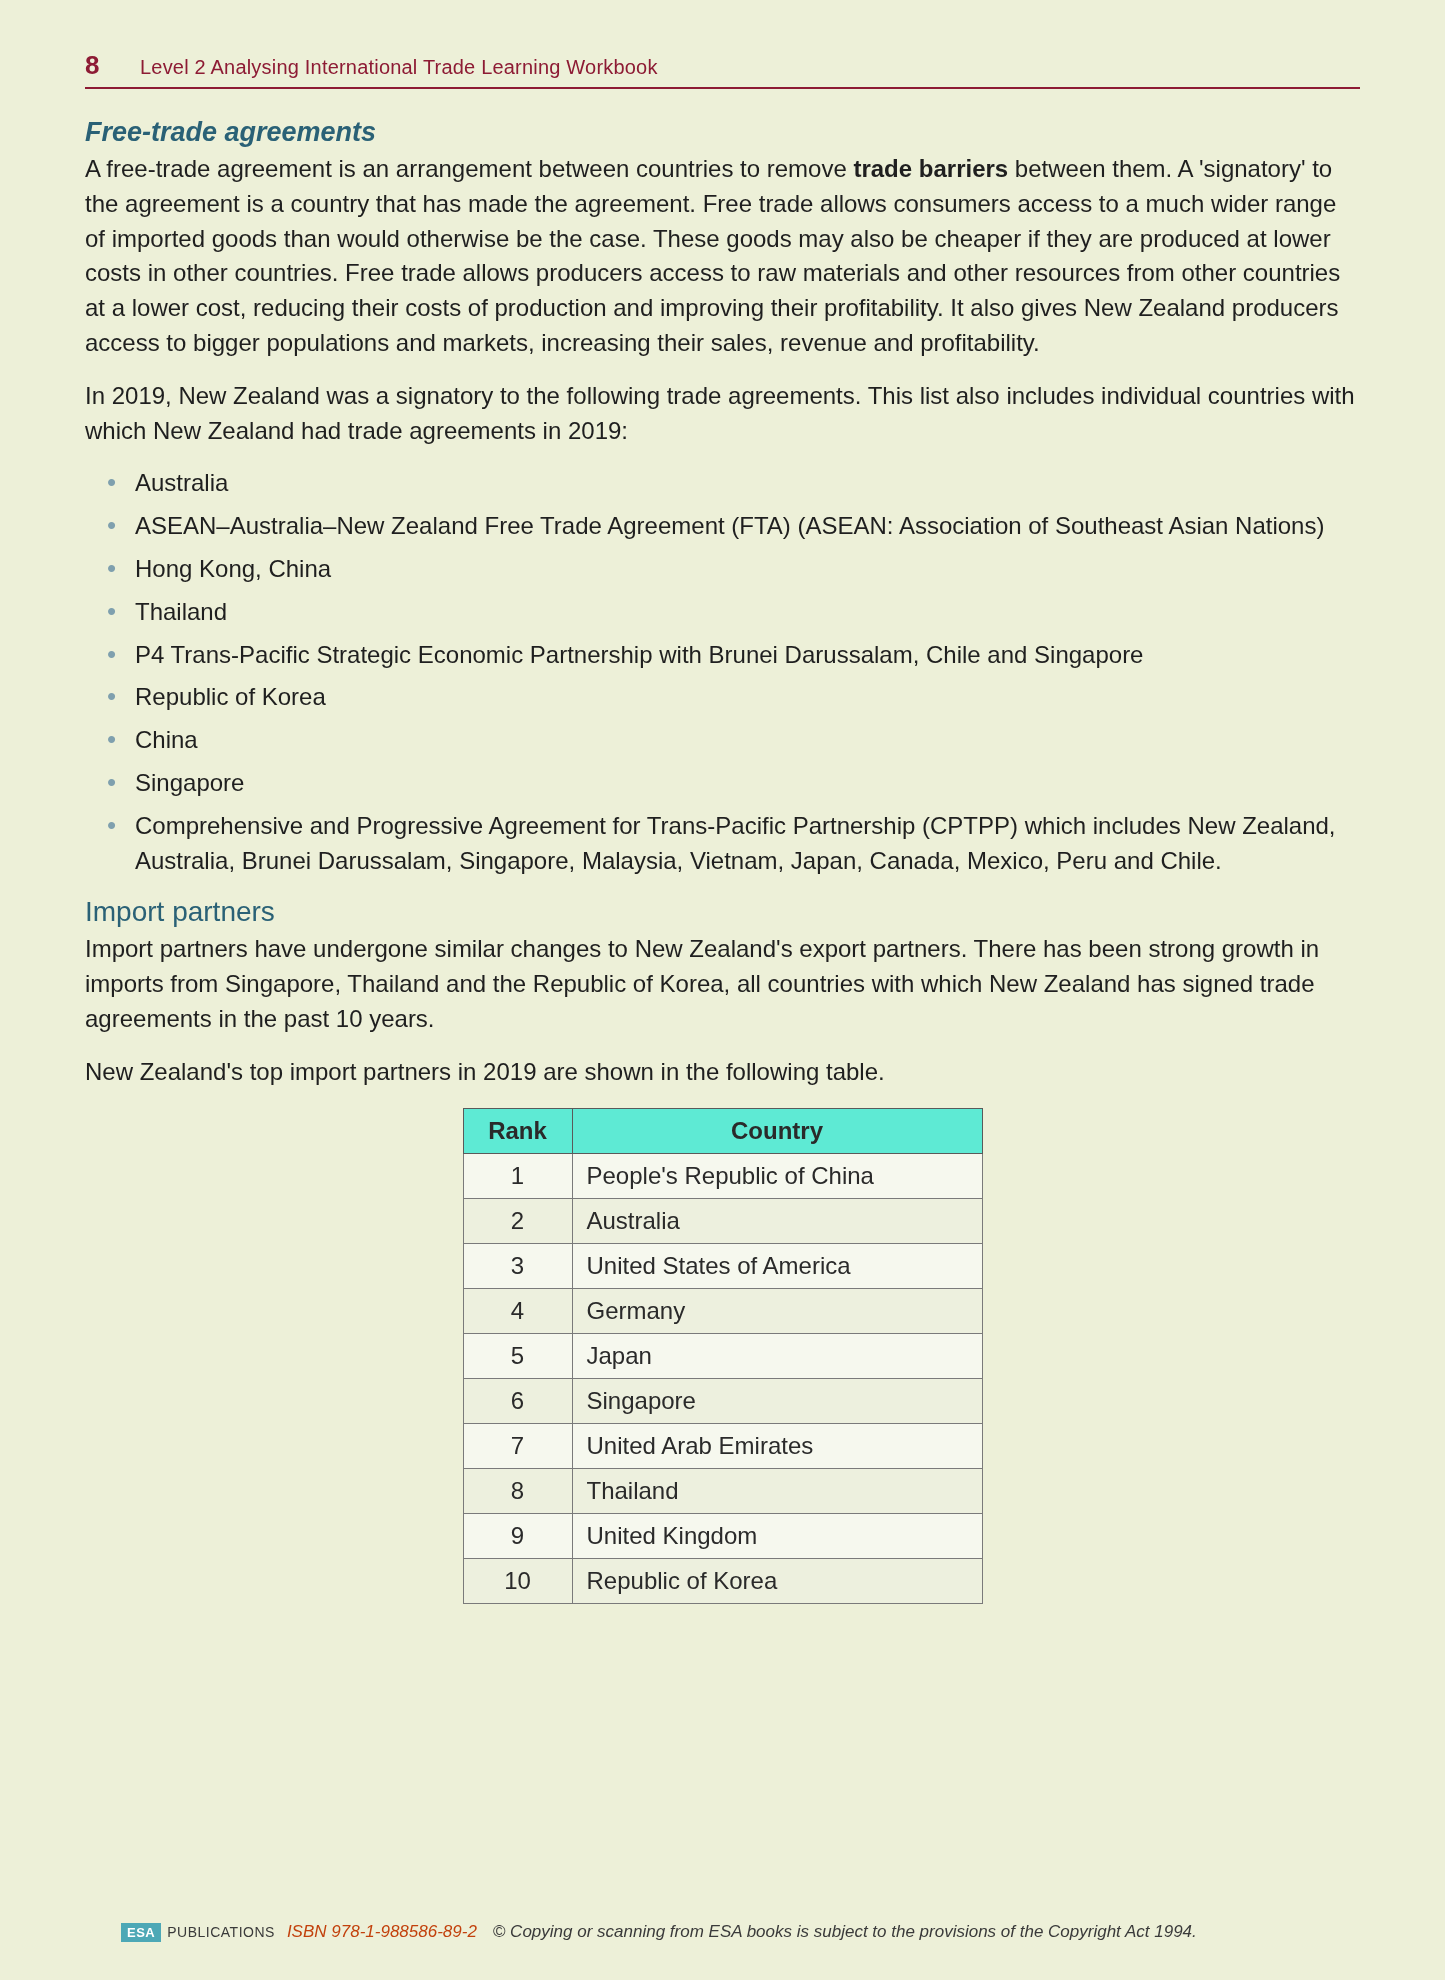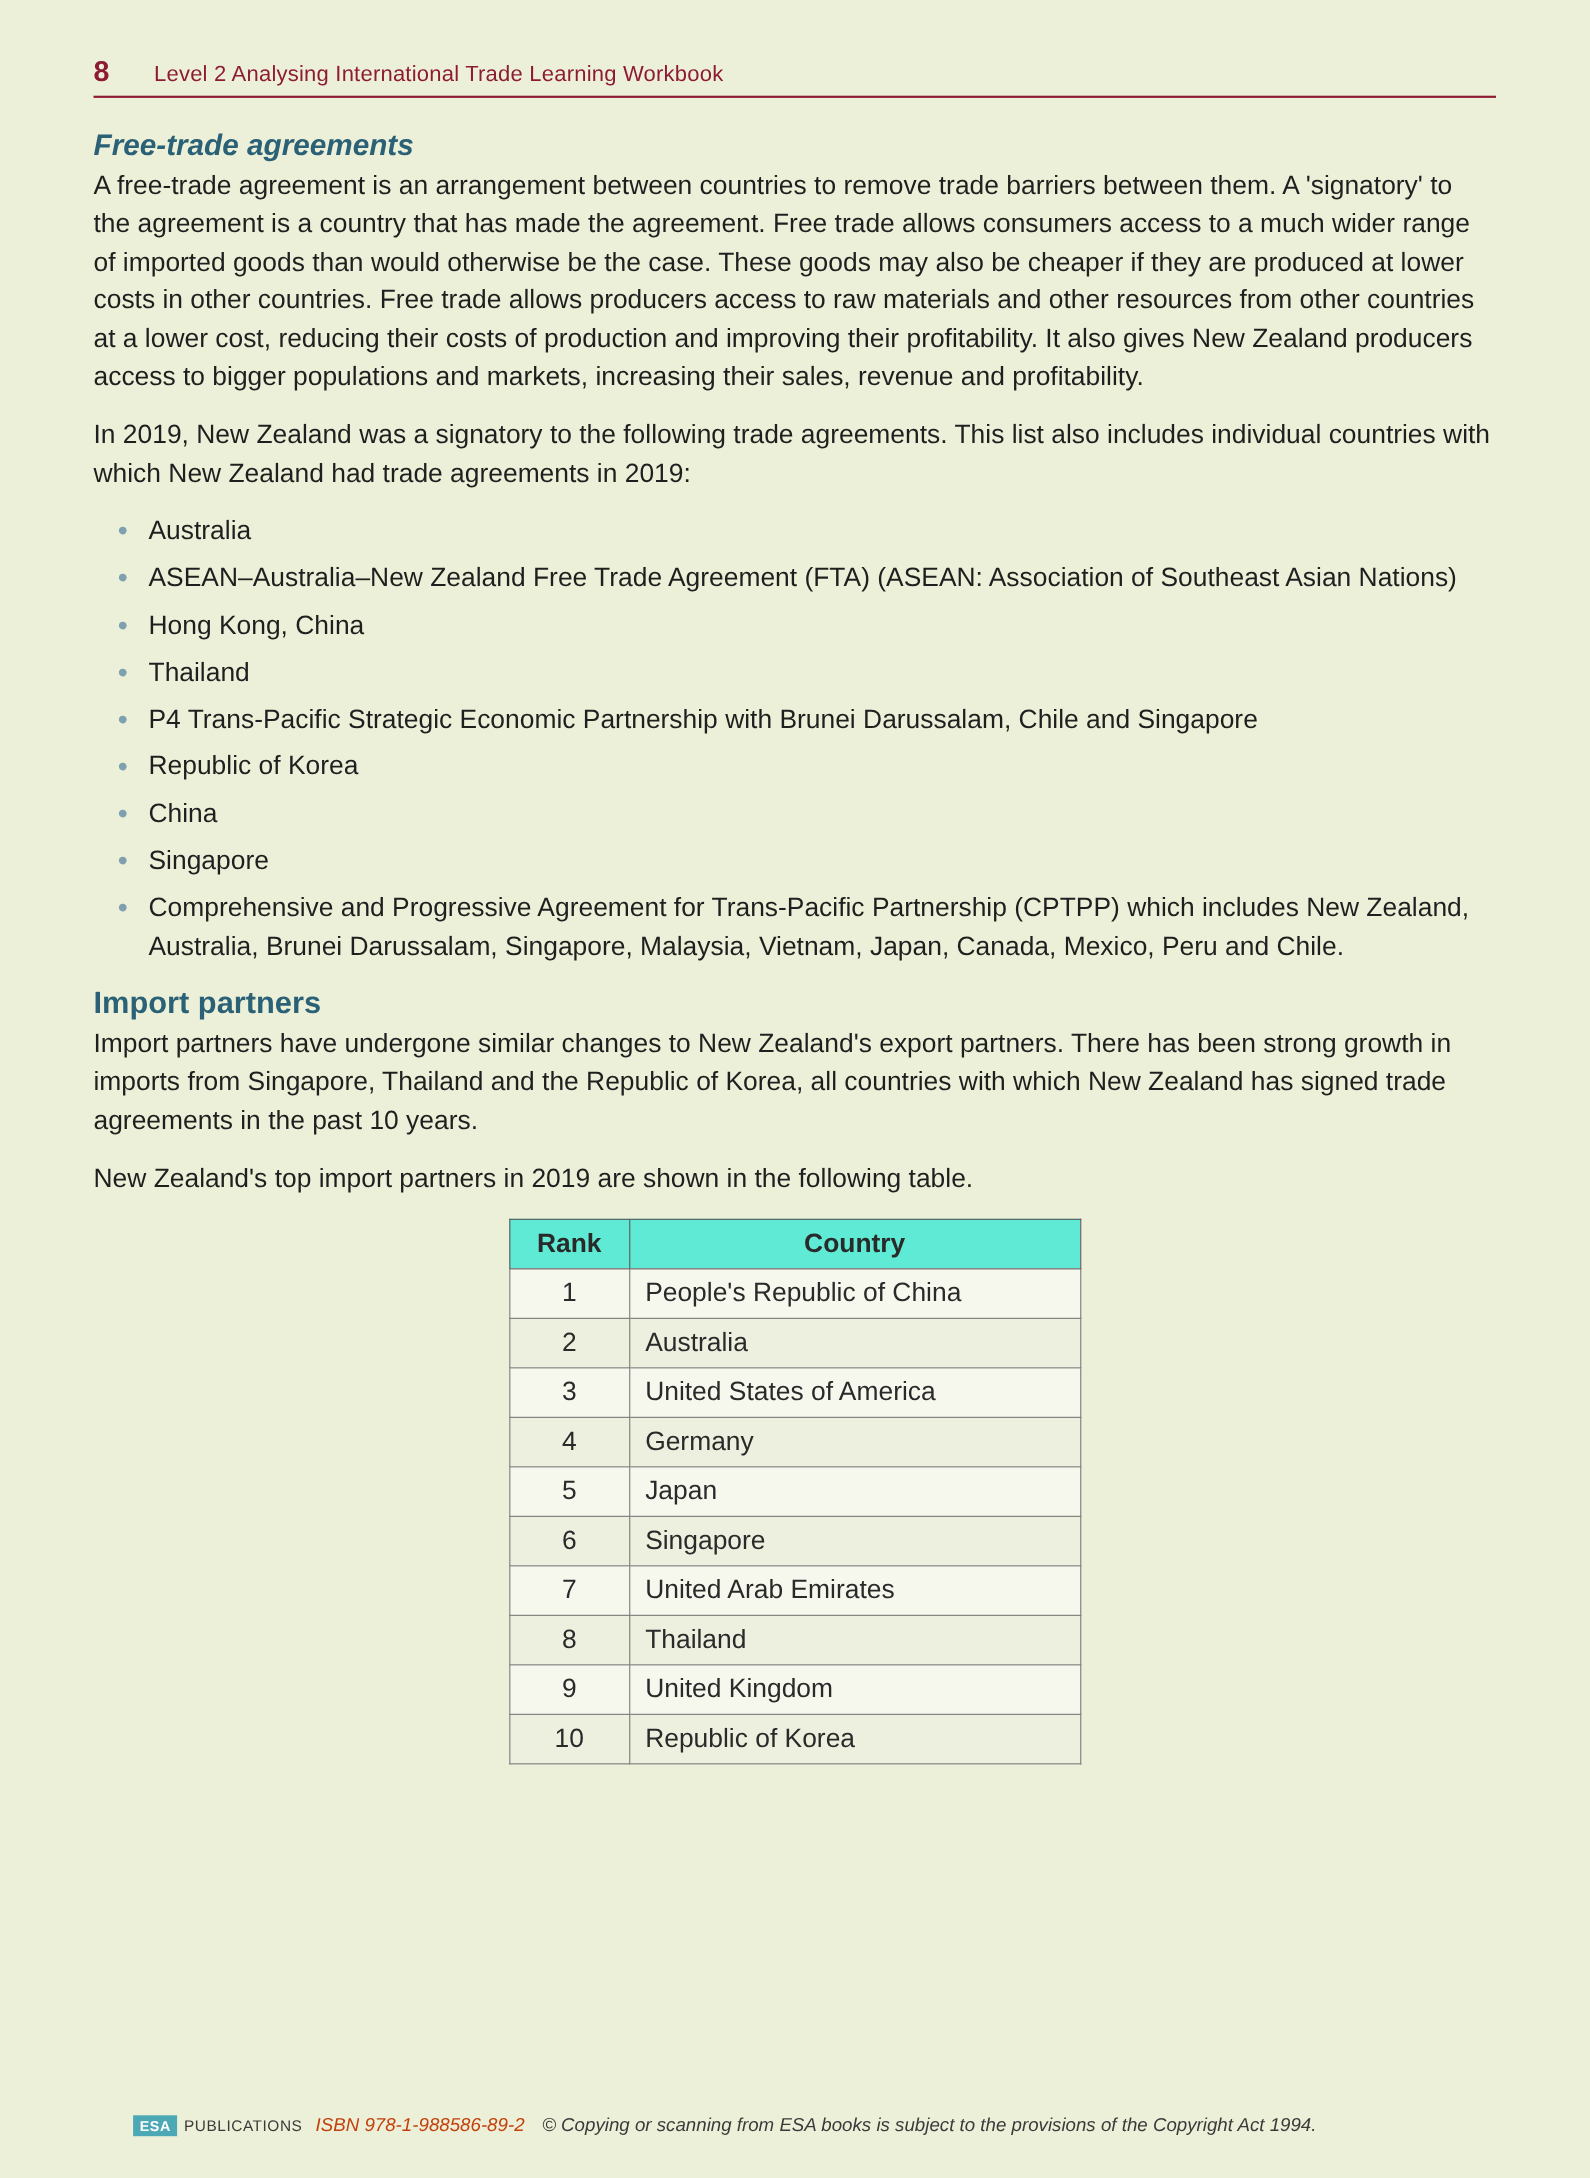--- a/index.html
+++ b/index.html
@@ -38,32 +38,32 @@
   }
   .section-title {
     color: #2a6176;
     font-weight: 700;
     font-style: italic;
     font-size: 27px;
     margin: 0 0 4px 0;
   }
   .section-title2 {
     color: #2a6176;
-    font-weight: 700;
+    font-weight: 400;
     font-size: 28px;
     margin: 18px 0 4px 0;
   }
   p {
     font-size: 24px;
     line-height: 1.45;
     margin: 0 0 18px 0;
     color: #1f1f1f;
   }
   .bold {
-    font-weight: 400;
+    font-weight: 700;
   }
   ul.agreements {
     list-style: none;
     padding: 0 0 0 22px;
     margin: 0 0 6px 0;
   }
   ul.agreements li {
     position: relative;
     padding-left: 28px;
     font-size: 24px;

